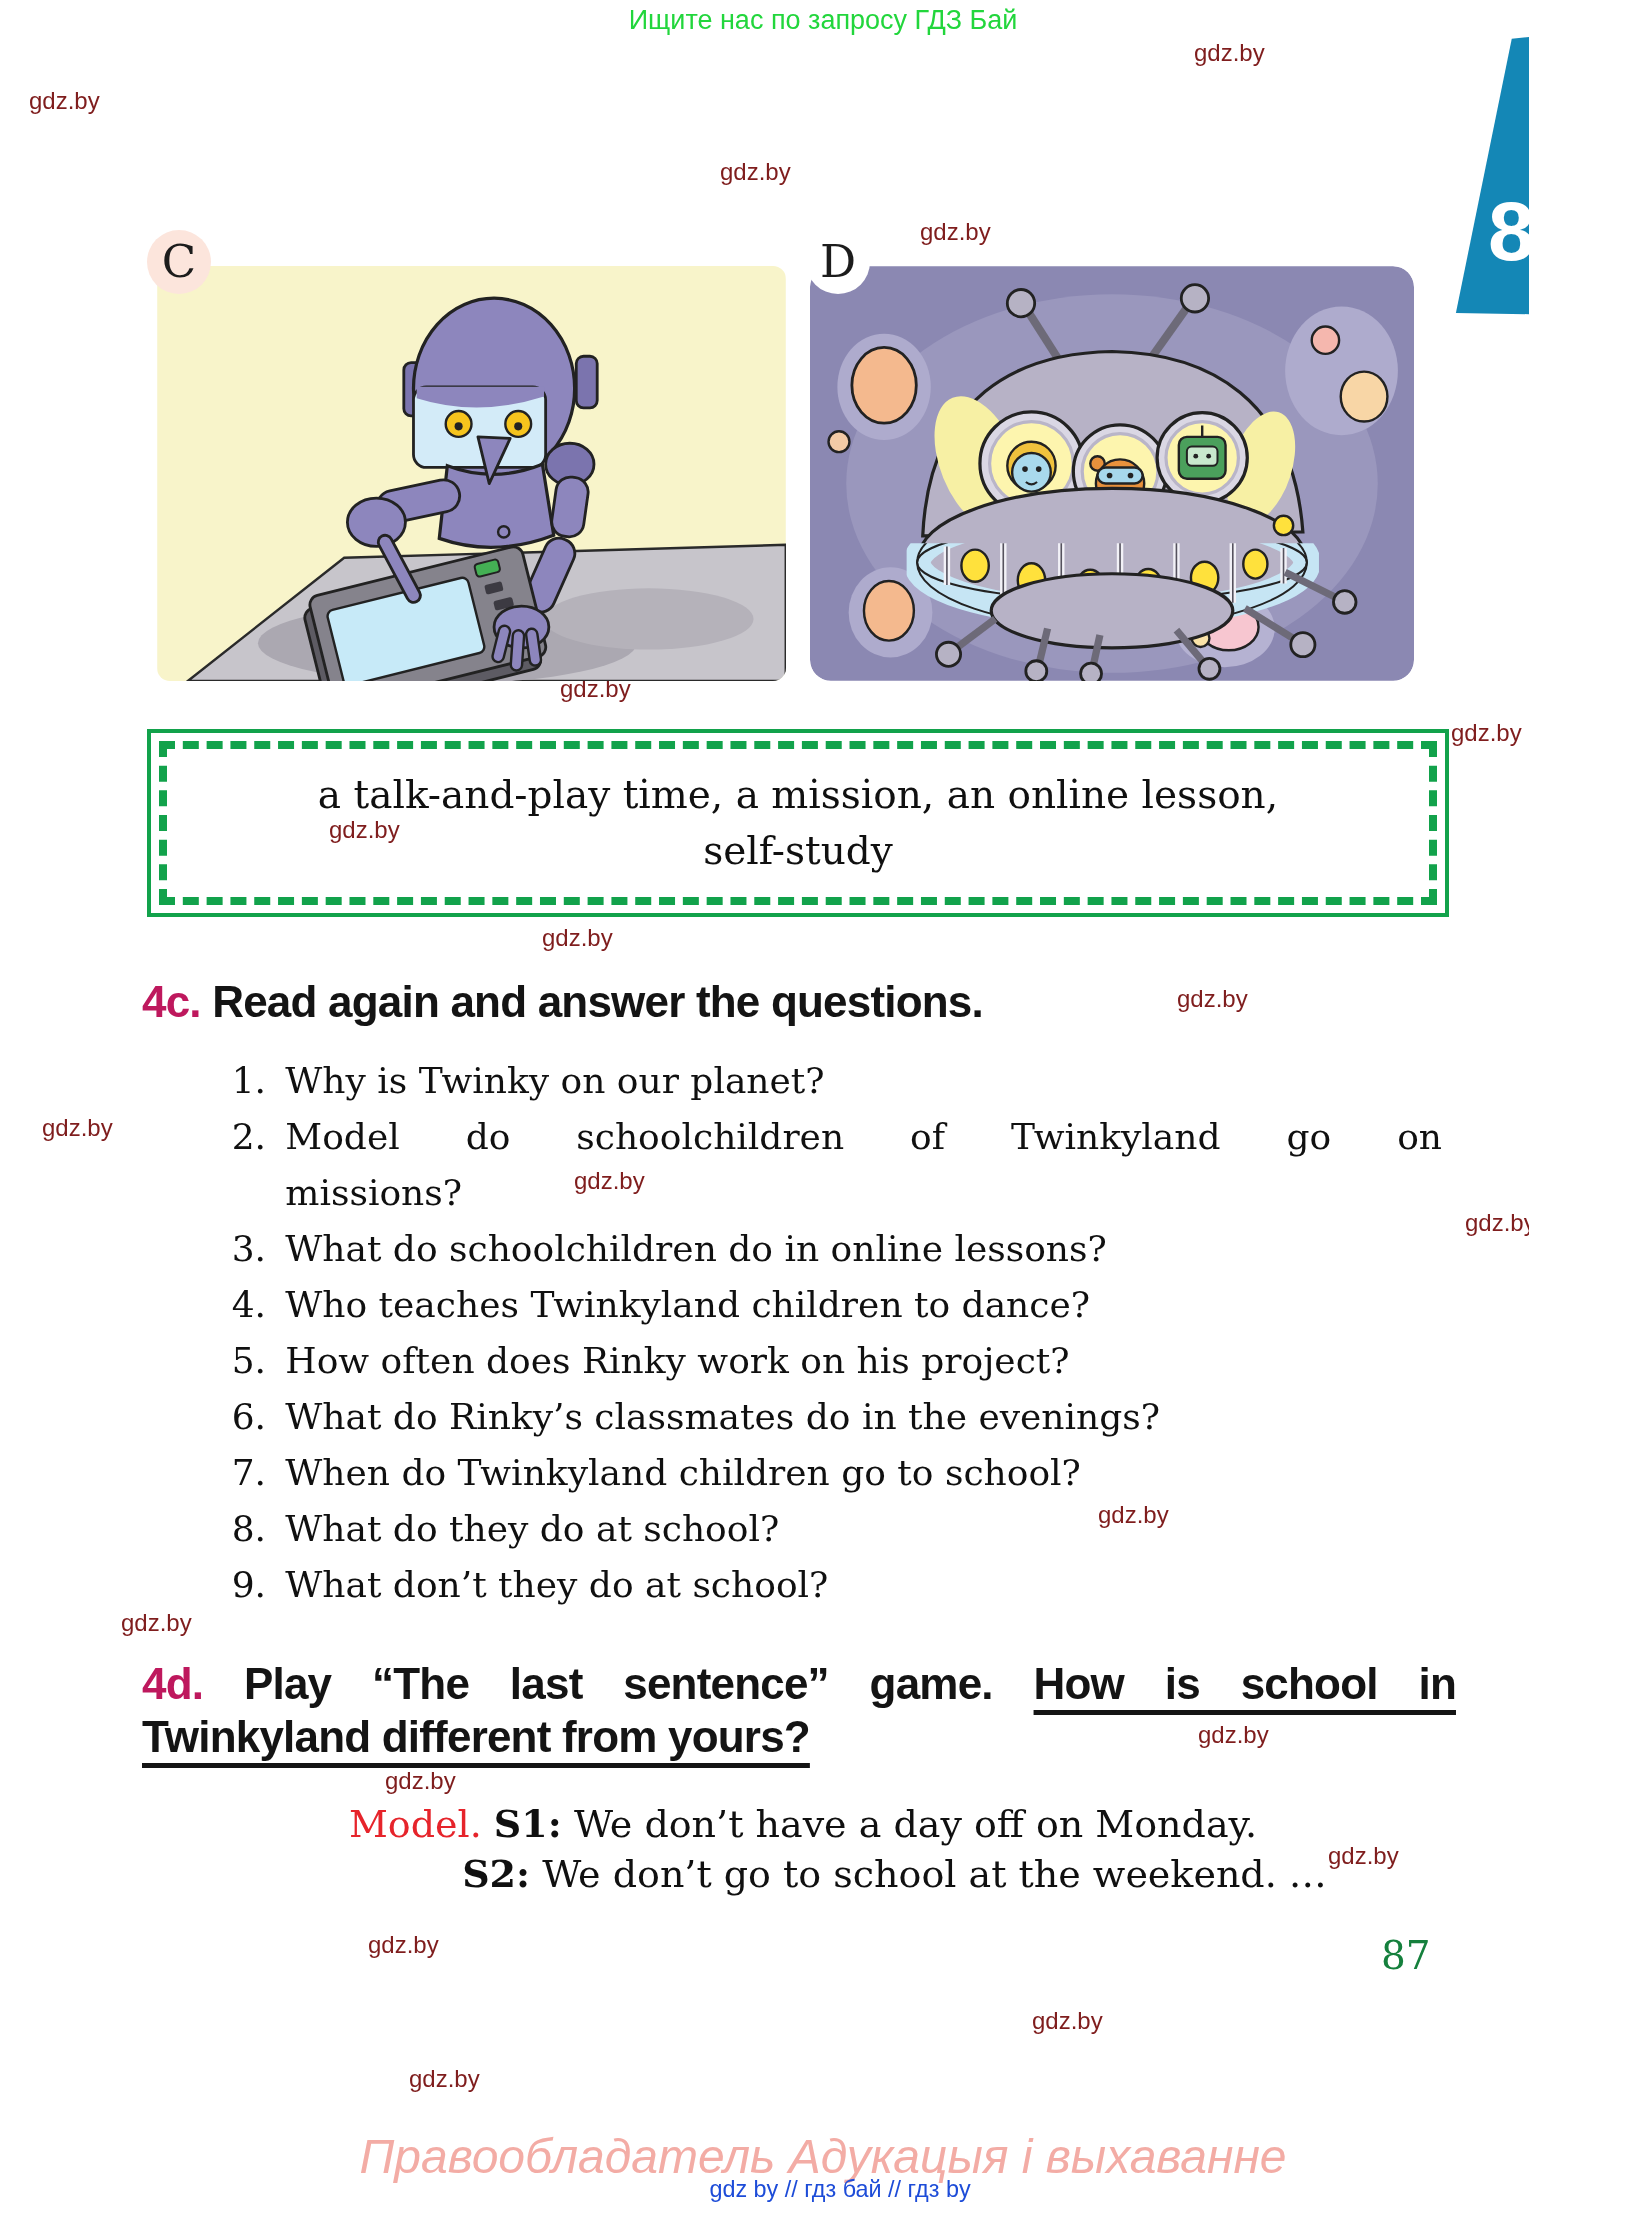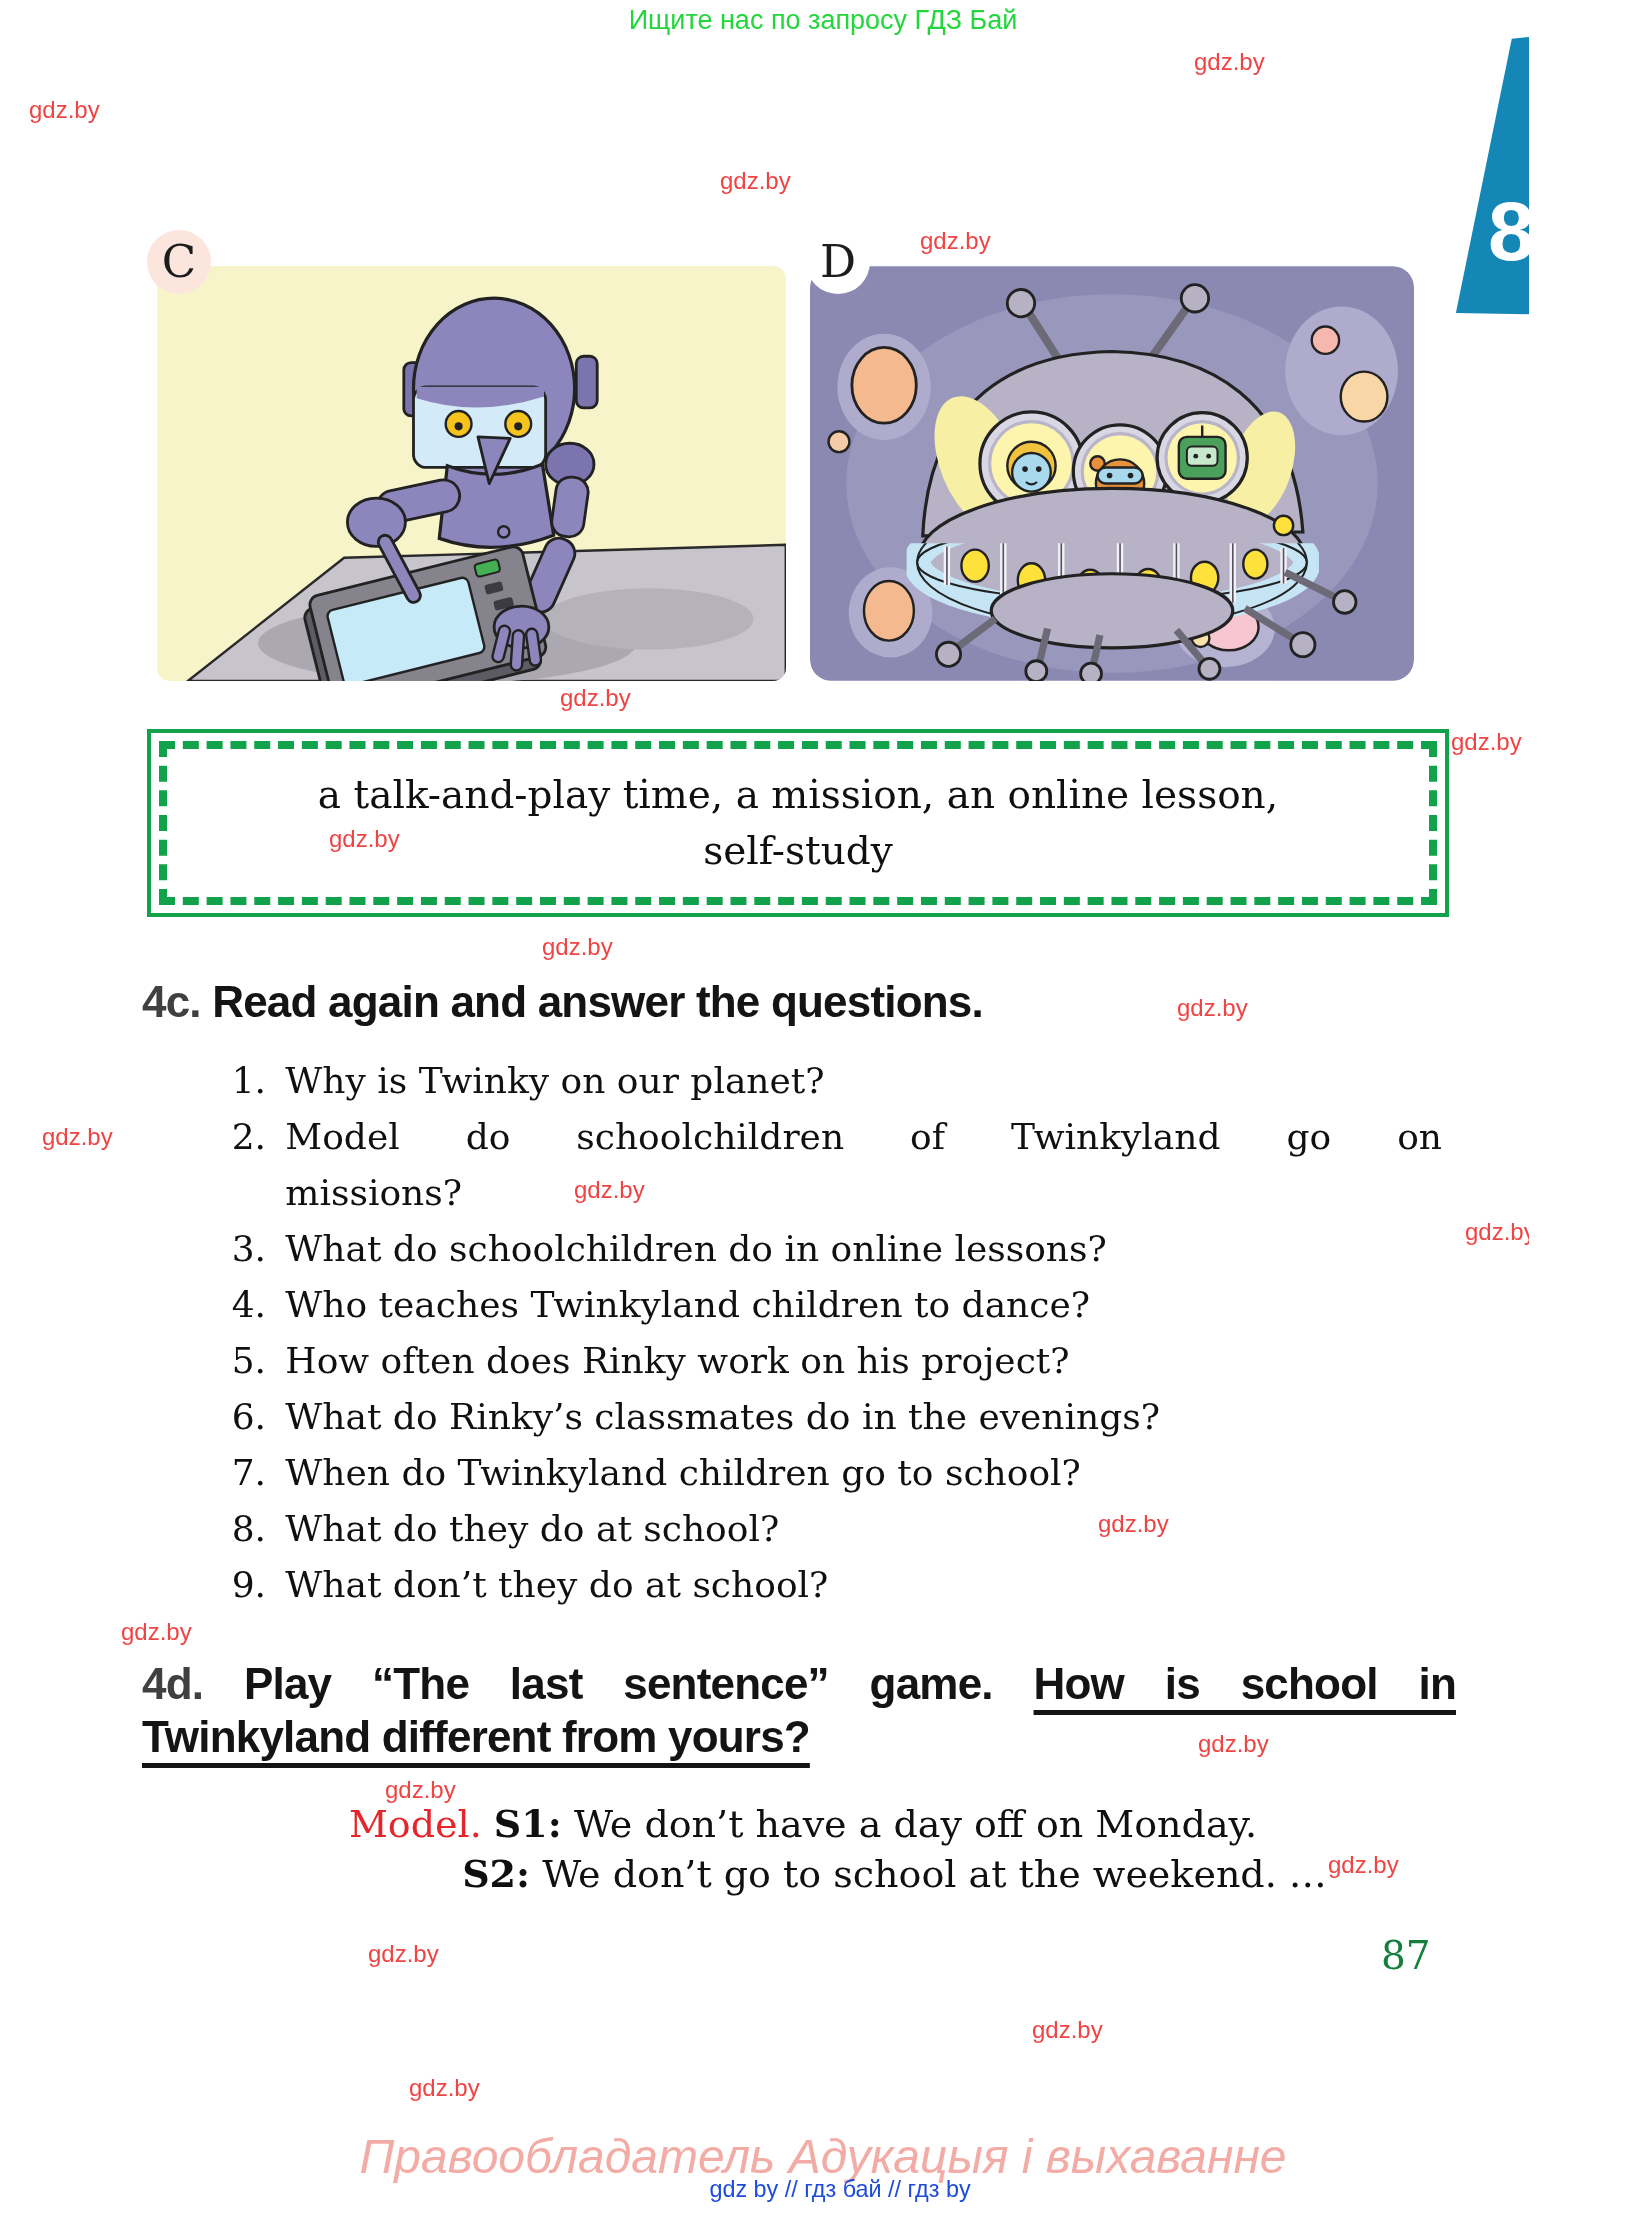--- a/index.html
+++ b/index.html
@@ -10,21 +10,21 @@
   .promo{position:absolute;top:4.8px;left:823px;transform:translateX(-50%);
          font:500 27px "Liberation Sans",sans-serif;color:#22d63c;white-space:nowrap;}
 
   
   .unit-tab{position:absolute;left:1451px;top:21px;width:196px;height:295px;background:#1487b6;
             clip-path:polygon(31% 6%,100% 1.5%,100% 100%,2.5% 99%);}
   .unit-tab .num{position:absolute;left:37px;top:168px;color:#ffffff;
                  font:bold 84px/84px "Liberation Sans",sans-serif;}
 
   
-  .wm{position:absolute;font:400 24px "Liberation Sans",sans-serif;color:#ef4444;white-space:nowrap;margin-top:9px;}
+  .wm{position:absolute;font:400 24px "Liberation Sans",sans-serif;color:#7f1d1d;white-space:nowrap;}
 
   
   .pic{position:absolute;overflow:hidden;}
   .pic-c{left:157px;top:266px;width:629px;height:415px;border-radius:13px;}
   .pic-d{left:810px;top:266px;width:604px;height:415px;border-radius:21px;}
   .badge{position:absolute;width:64px;height:64px;border-radius:50%;text-align:center;
          font:45px/64px "DejaVu Serif","Liberation Serif",serif;color:#1c1c1c;}
   .badge-c{left:147px;top:230px;background:#fce5dc;}
   .badge-d{left:806px;top:230px;background:#ffffff;}
 
@@ -33,21 +33,21 @@
         border:4.8px solid #12a24b;}
   .abox-inner{position:absolute;inset:8px;border:8px dashed #12a24b;display:flex;flex-direction:column;
         justify-content:center;align-items:center;}
   .abox-line{font:39px/56px "DejaVu Serif","Liberation Serif",serif;color:#101010;text-align:left;}
 
   
   .task-head{position:absolute;color:#141414;font:bold 44px/53px "Liberation Sans",sans-serif;
              letter-spacing:-0.8px;}
   .head-4c{left:142px;top:975px;width:1314px;}
   .head-4d{left:142px;top:1657px;width:1314px;}
-  .task-num{color:#404040;}
+  .task-num{color:#be185d;}
   .head-4d .l1{text-align:justify;text-align-last:justify;}
   .uline{text-decoration:underline;text-decoration-thickness:4.8px;text-underline-offset:10.5px;}
 
   
   .questions{position:absolute;left:161px;top:1053px;width:1281px;
              font:36px/56px "DejaVu Serif","Liberation Serif",serif;color:#101010;}
   .q-row{display:flex;align-items:flex-start;}
   .q-num{width:105px;text-align:right;flex:0 0 105px;}
   .q-gap{flex:0 0 19.3px;}
   .q-text{flex:1 1 auto;}

